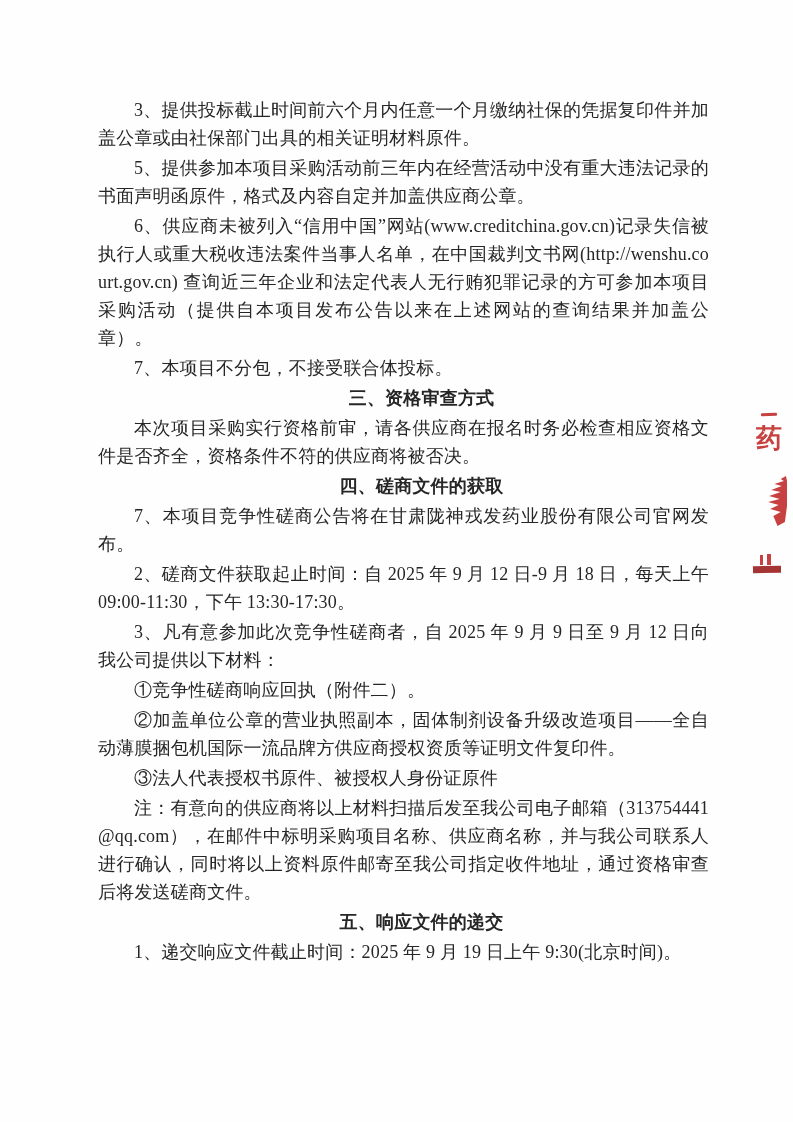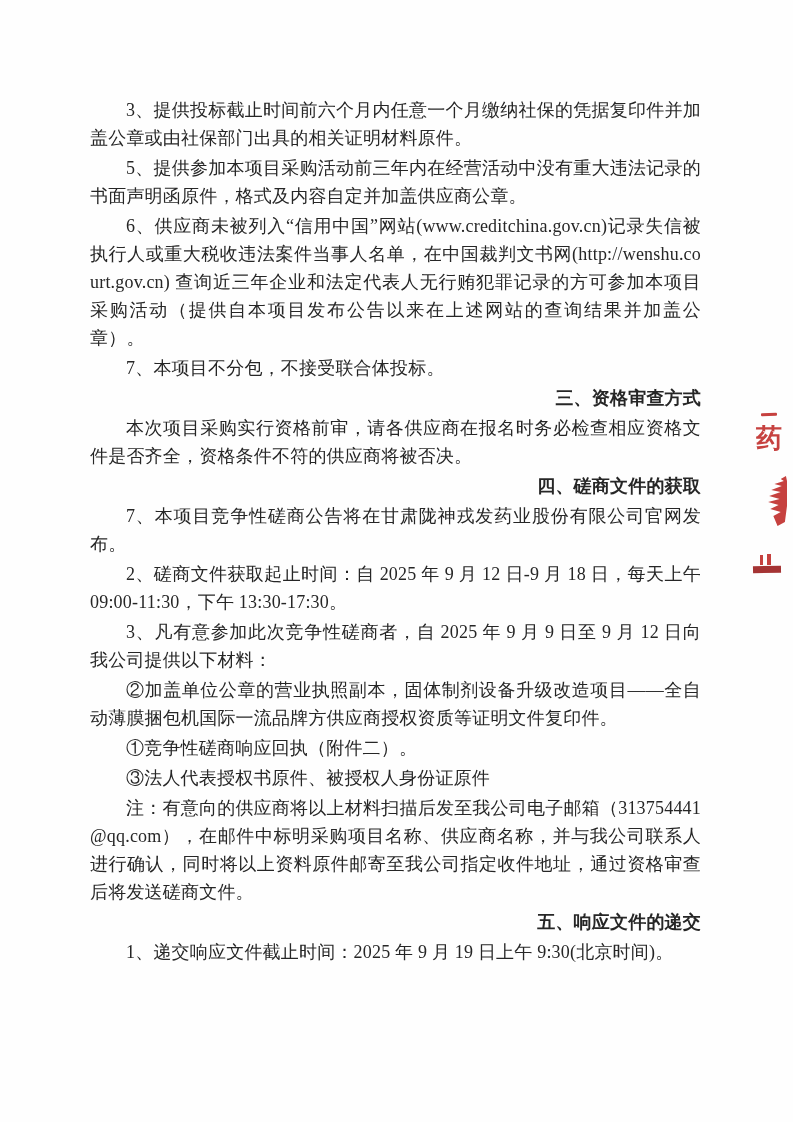--- a/index.html
+++ b/index.html
@@ -7,35 +7,35 @@
     position:relative;
     width:793px;height:1122px;
     margin:0 auto;
     background:#fefefe;
     overflow:hidden;
     font-family:"Liberation Serif","DejaVu Serif",serif;
     color:#262626;
   }
   .content{
     position:absolute;
-    left:90px;top:96px;
+    left:98px;top:96px;
     width:611px;
   }
   .content p{
     margin:0 0 2px 0;
     font-size:18px;
     line-height:28px;
     text-align:justify;
     text-indent:2em;
     letter-spacing:0.2px;
     word-break:break-all;
   }
   .content p.heading{
     font-weight:bold;
-    text-align:right;
+    text-align:center;
   }
   .content p.gap-top{}
   .seal-char-bar{
     position:absolute;left:761px;top:413px;
     width:16px;height:3px;background:#c6413f;border-radius:1px;
     transform:rotate(-2deg);
   }
   .seal-char-yao{
     position:absolute;left:756px;top:420px;
     width:26px;height:38px;
@@ -66,22 +66,22 @@
     <p>3、提供投标截止时间前六个月内任意一个月缴纳社保的凭据复印件并加盖公章或由社保部门出具的相关证明材料原件。</p>
     <p>5、提供参加本项目采购活动前三年内在经营活动中没有重大违法记录的书面声明函原件，格式及内容自定并加盖供应商公章。</p>
     <p>6、供应商未被列入“信用中国”网站(www.creditchina.gov.cn)记录失信被执行人或重大税收违法案件当事人名单，在中国裁判文书网(http://wenshu.court.gov.cn) 查询近三年企业和法定代表人无行贿犯罪记录的方可参加本项目采购活动（提供自本项目发布公告以来在上述网站的查询结果并加盖公章）。</p>
     <p>7、本项目不分包，不接受联合体投标。</p>
     <p class="heading">三、资格审查方式</p>
     <p>本次项目采购实行资格前审，请各供应商在报名时务必检查相应资格文件是否齐全，资格条件不符的供应商将被否决。</p>
     <p class="heading">四、磋商文件的获取</p>
     <p>7、本项目竞争性磋商公告将在甘肃陇神戎发药业股份有限公司官网发布。</p>
     <p>2、磋商文件获取起止时间：自 2025 年 9 月 12 日-9 月 18 日，每天上午 09:00-11:30，下午 13:30-17:30。</p>
     <p>3、凡有意参加此次竞争性磋商者，自 2025 年 9 月 9 日至 9 月 12 日向我公司提供以下材料：</p>
+    <p>①竞争性磋商响应回执（附件二）。</p>
     <p>②加盖单位公章的营业执照副本，固体制剂设备升级改造项目——全自动薄膜捆包机国际一流品牌方供应商授权资质等证明文件复印件。</p>
-    <p>①竞争性磋商响应回执（附件二）。</p>
     <p>③法人代表授权书原件、被授权人身份证原件</p>
     <p>注：有意向的供应商将以上材料扫描后发至我公司电子邮箱（313754441@qq.com），在邮件中标明采购项目名称、供应商名称，并与我公司联系人进行确认，同时将以上资料原件邮寄至我公司指定收件地址，通过资格审查后将发送磋商文件。</p>
     <p class="heading">五、响应文件的递交</p>
     <p class="gap-top">1、递交响应文件截止时间：2025 年 9 月 19 日上午 9:30(北京时间)。</p>
   </div>
 
   <div class="seal-char-bar"></div>
   <div class="seal-char-yao">药</div>
   <div class="seal-blob"></div>
   <div class="seal-tick t1"></div>

